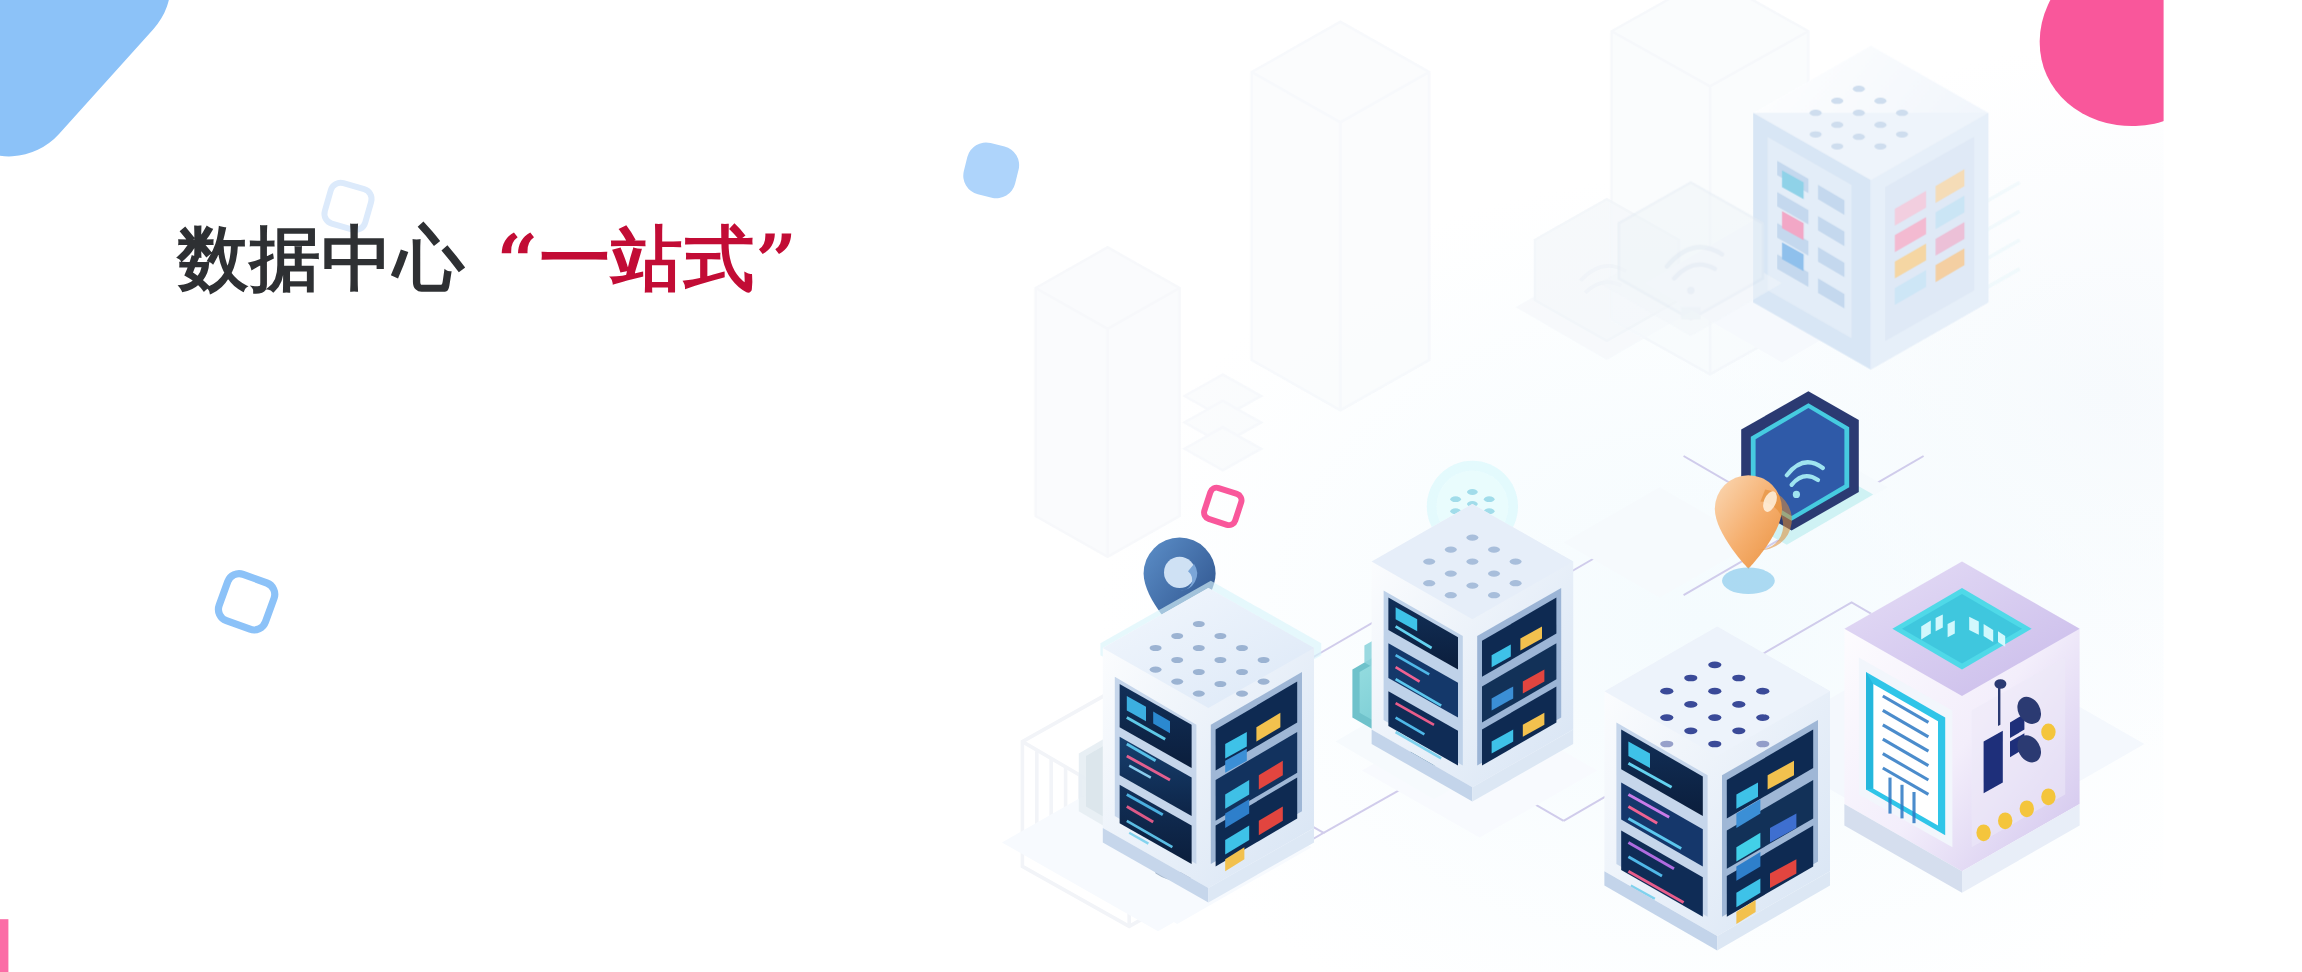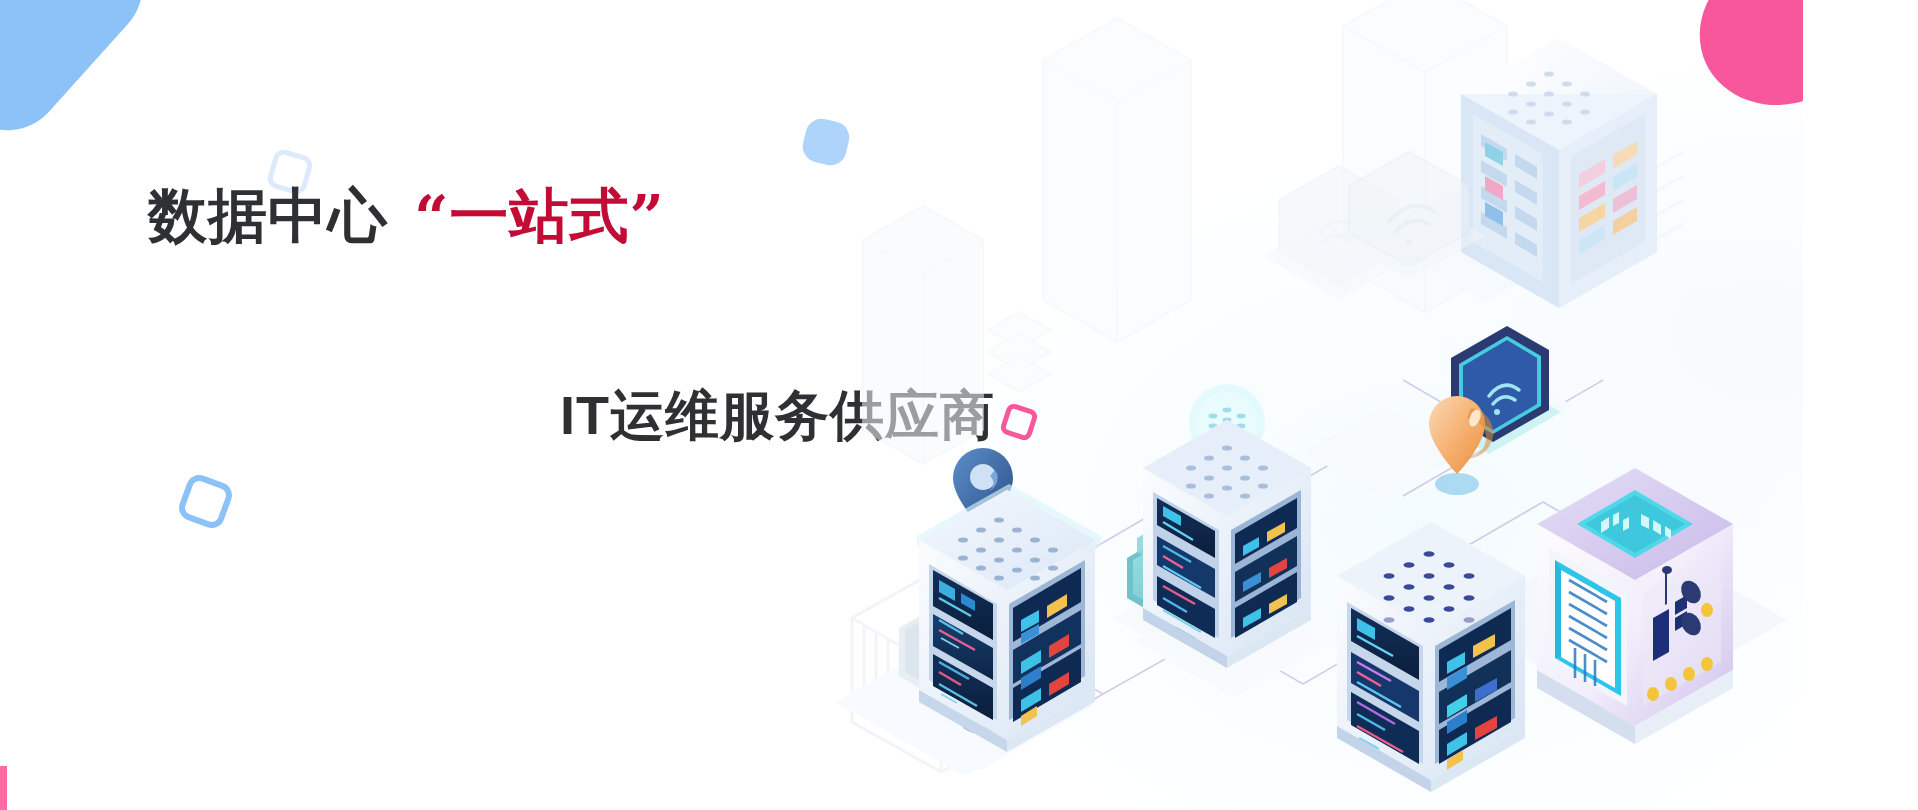--- a/index.html
+++ b/index.html
@@ -169,21 +169,20 @@
         <path d="M18 64 L18 154 M30 70 L30 160 M42 77 L42 166 M54 84 L54 173"></path>
         <path d="M140 70 L140 160 M152 64 L152 154 M164 57 L164 147"></path>
       </g>
     </svg>
   </div>
 
   <div id="headline-block">
     <div class="headline-line" id="headline-line-1">
       <span class="txt-dark">数据中心</span><span class="spacer-gap"></span><span class="quote">“</span><span class="txt-red">一站式</span><span class="quote">”</span>
     </div>
-    <div id="headline-line-2">IT运维服务供应商</div>
   </div>
 
   <div id="illustration">
     <svg width="1060" height="810" viewBox="0 0 1060 810" xmlns="http://www.w3.org/2000/svg">
       <defs>
         <linearGradient id="gRackBodyL" x1="0" y1="0" x2="1" y2="1">
           <stop offset="0%" stop-color="#FFFFFF"></stop>
           <stop offset="100%" stop-color="#D7E4F4"></stop>
         </linearGradient>
         <linearGradient id="gRackTop" x1="0" y1="0" x2="1" y2="1">

